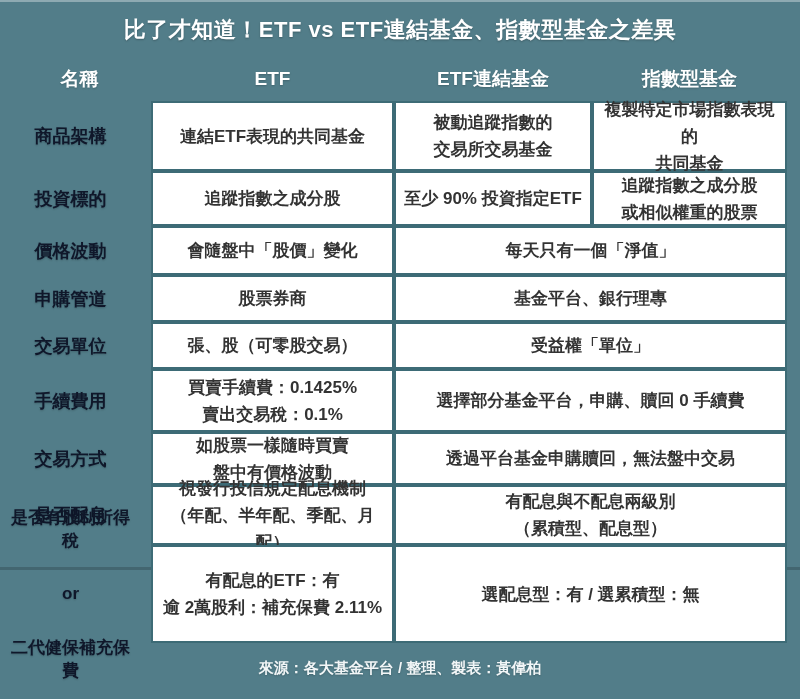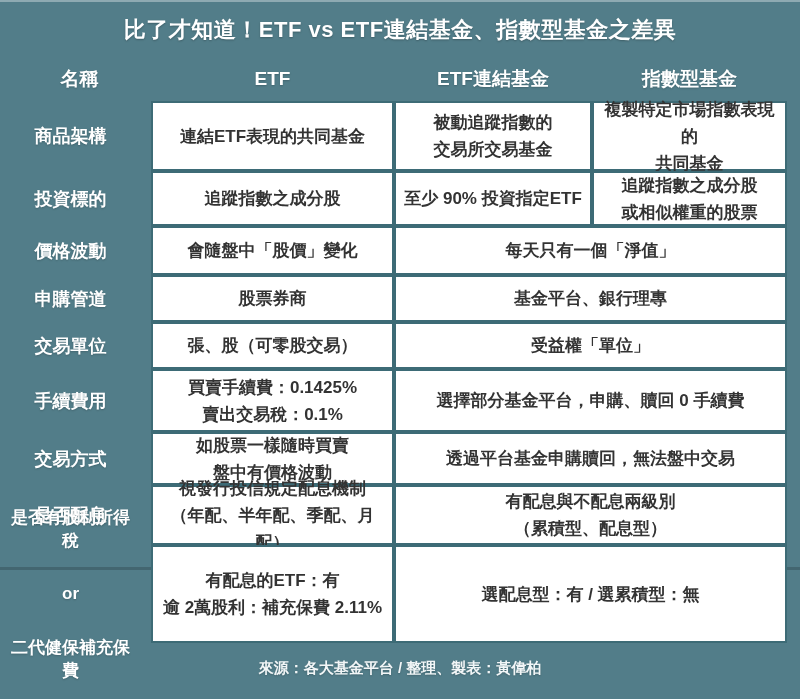--- a/index.html
+++ b/index.html
@@ -31,21 +31,21 @@
     grid-template-columns:143px 243px 198px 195px;
     grid-template-rows:44px 70px 55px 49px 47px 47px 63px 53px 60px 98px;
   }
   .hcell{
     display:flex;align-items:center;justify-content:center;
     color:#ffffff;font-size:19px;
     text-shadow:0 1px 2px rgba(0,0,0,.2);
   }
   .label{
     display:flex;flex-direction:column;align-items:center;justify-content:center;
-    color:#ffffff;font-size:18px;
+    color:#0f172a;font-size:18px;
     text-align:center;
     text-shadow:0 1px 2px rgba(0,0,0,.2);
     padding-right:18px;
   }
   .label.multiline{font-size:17px;gap:32px;}
   .cell{
     background:#ffffff;
     border:2px solid #3d6b76;
     box-sizing:border-box;
     display:flex;flex-direction:column;align-items:center;justify-content:center;

